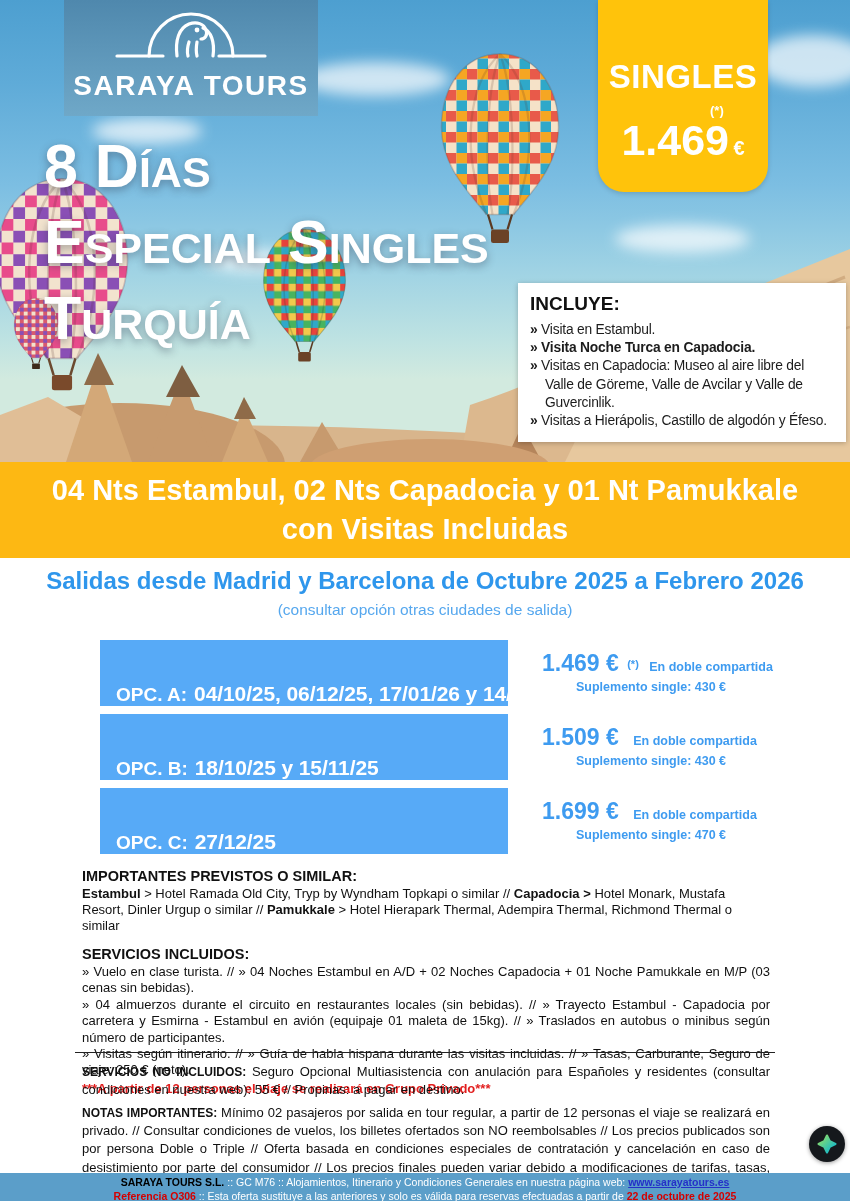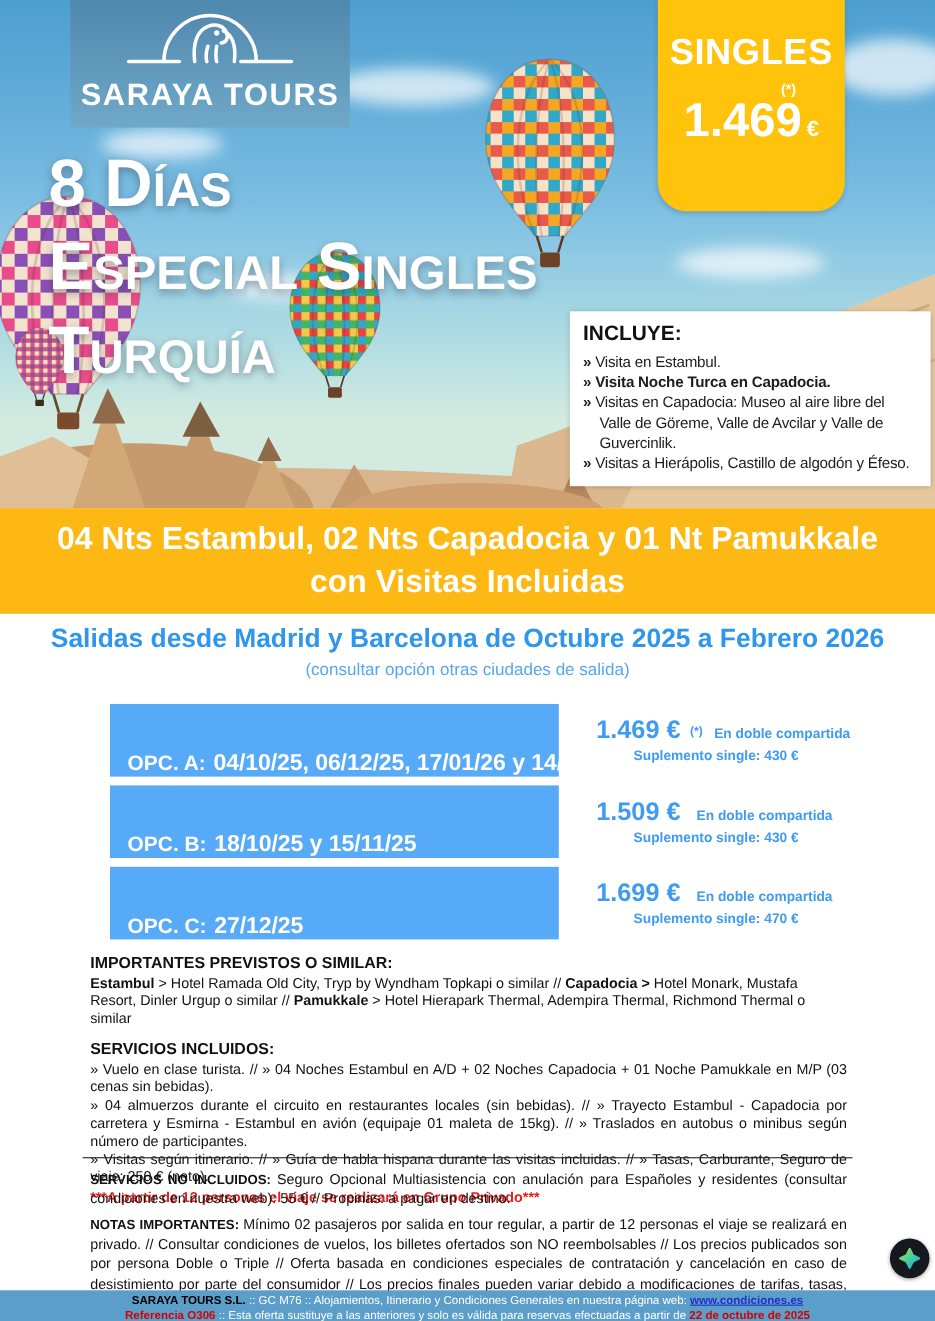--- a/index.html
+++ b/index.html
@@ -17,21 +17,21 @@
               text-shadow:0 3px 8px rgba(50,60,80,.45);}
   
   .logo{position:absolute;left:52px;top:0;width:254px;height:116px;
         background:linear-gradient(180deg,#4F88AD,#6FA8C8);
         display:flex;flex-direction:column;align-items:center;padding-top:4px;box-sizing:border-box;margin-left:12px;}
   .logo svg{width:160px;height:66px;}
   .logo-text{color:#fff;font-weight:bold;font-size:28px;letter-spacing:1.5px;margin-top:0;}
   
   .badge{position:absolute;left:598px;top:0;width:170px;height:192px;background:#FFC30B;
          border-radius:0 0 26px 26px;color:#fff;text-align:center;box-shadow:0 2px 5px rgba(0,0,0,.15);}
-  .badge-label{margin-top:28px;font-size:33px;font-weight:bold;letter-spacing:.5px;}
+  .badge-label{margin-top:58px;font-size:33px;font-weight:bold;letter-spacing:.5px;}
   .badge-ast{display:block;margin:8px 0 0 112px;font-size:13px;font-weight:bold;text-align:left;line-height:1;}
   .badge-priceline{line-height:1;margin-top:2px;}
   .badge-price{font-size:43px;font-weight:bold;}
   .badge-cur{font-size:20px;font-weight:bold;}
   
   .includes{position:absolute;left:518px;top:283px;width:328px;background:#fff;
             box-shadow:0 1px 5px rgba(0,0,0,.25);padding:10px 12px 12px 12px;box-sizing:border-box;}
   .includes-title{font-size:19px;font-weight:bold;color:#111;margin-bottom:6px;}
   .inc-item{font-size:13.8px;color:#1c1c1c;line-height:1.32;padding-left:15px;text-indent:-15px;letter-spacing:-.2px;}
   .seg-b{font-weight:bold;}
@@ -279,21 +279,21 @@
 
   <div class="sec sni">
     <div class="rich-body"><span class="seg-h">SERVICIOS  NO  INCLUIDOS: </span><span>Seguro Opcional Multiasistencia con anulación para Españoles y residentes (consultar condiciones en nuestra web): 55 € // Propinas: a pagar en destino.</span></div>
   </div>
 
   <div class="sec notes">
     <div class="rich-body"><span class="seg-h">NOTAS  IMPORTANTES: </span><span>Mínimo 02 pasajeros por salida en tour regular, a partir de 12 personas el viaje se realizará en privado. // Consultar condiciones de vuelos, los billetes ofertados son NO reembolsables // Los precios publicados son por persona Doble o Triple // Oferta basada en condiciones especiales de contratación y cancelación en caso de desistimiento por parte del consumidor // Los precios finales pueden variar debido a modificaciones de tarifas, tasas, carburantes y/o cambios de divisas hasta 21 días antes de la salida.</span></div>
   </div>
 
   <div class="footer">
-    <div><span class="seg-blk">SARAYA TOURS S.L.</span><span> :: GC M76 ::  Alojamientos, Itinerario y Condiciones Generales en nuestra página web:  </span><span class="seg-link">www.condiciones.es</span></div>
+    <div><span class="seg-blk">SARAYA TOURS S.L.</span><span> :: GC M76 ::  Alojamientos, Itinerario y Condiciones Generales en nuestra página web:  </span><span class="seg-link">www.sarayatours.es</span></div>
     <div><span class="seg-redb">Referencia O306</span><span> :: Esta oferta sustituye a las anteriores y solo es válida para reservas efectuadas a partir de </span><span class="seg-redb">22 de octubre de 2025</span></div>
   </div>
 
   <div class="widget">
     <svg width="24" height="24" viewBox="0 0 34 34">
       <defs>
           <linearGradient id="wg" x1="0" y1="0" x2="1" y2="1">
         <stop offset="0" stop-color="#9BE15D"></stop>
             <stop offset="1" stop-color="#00B4DB"></stop>
       </linearGradient>

